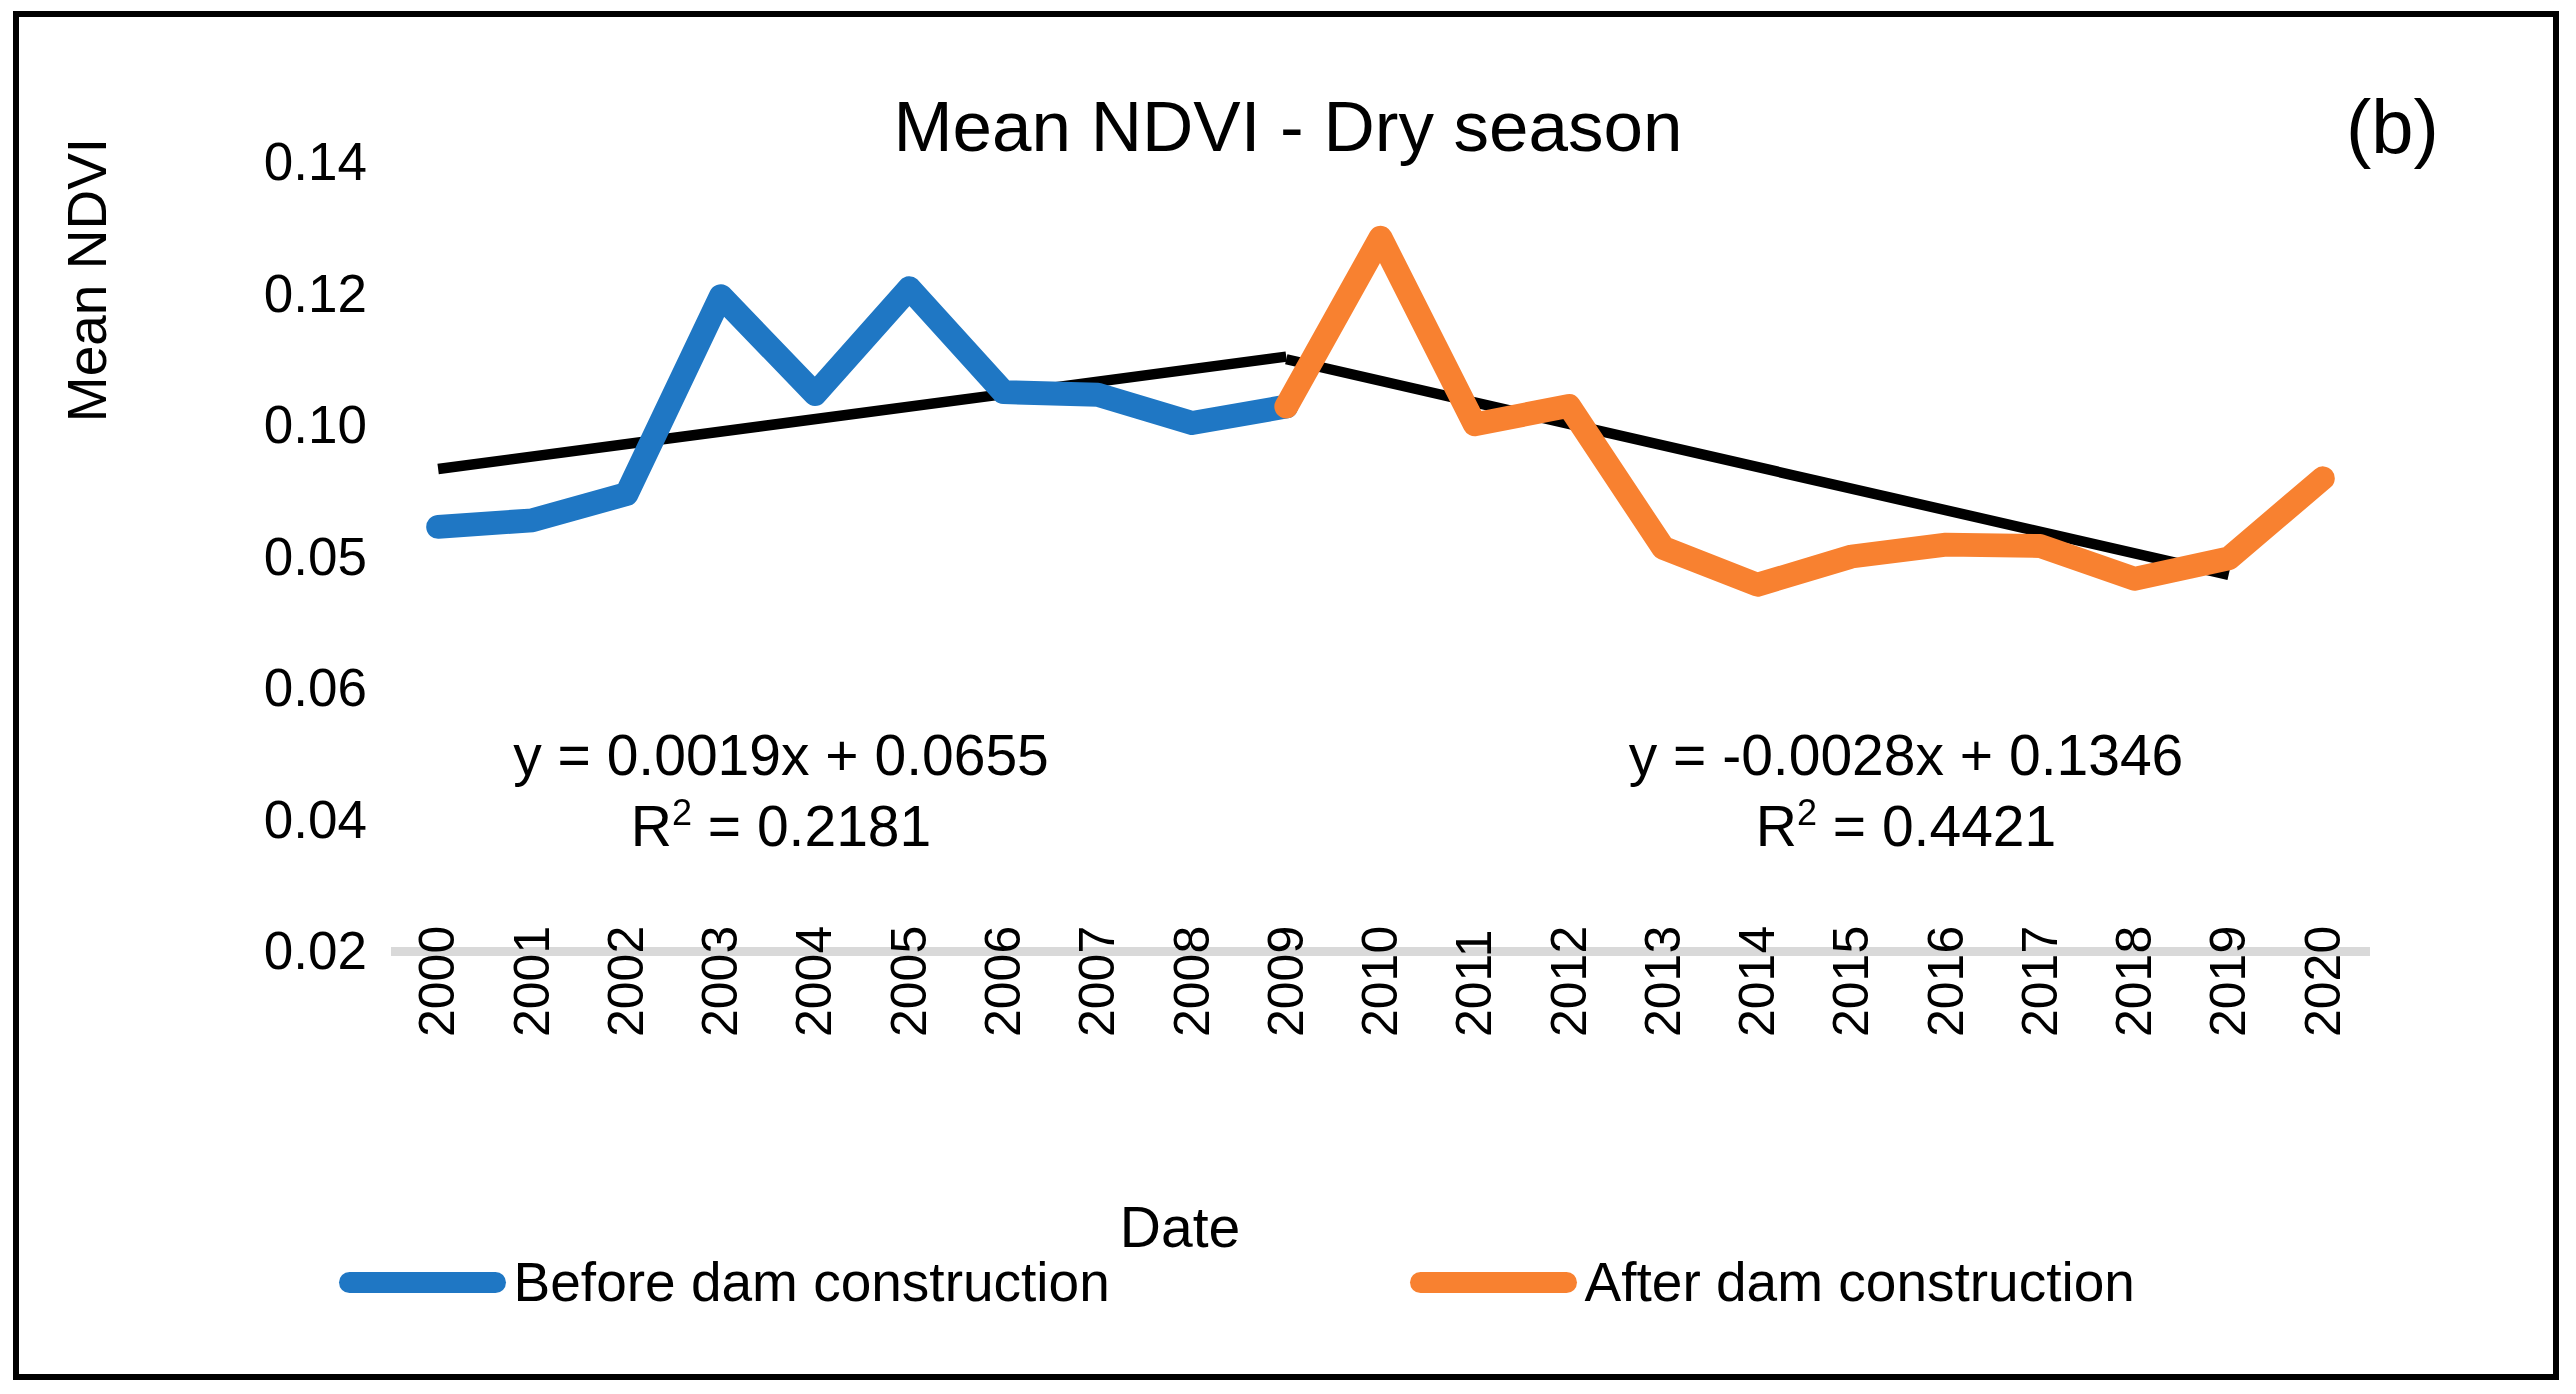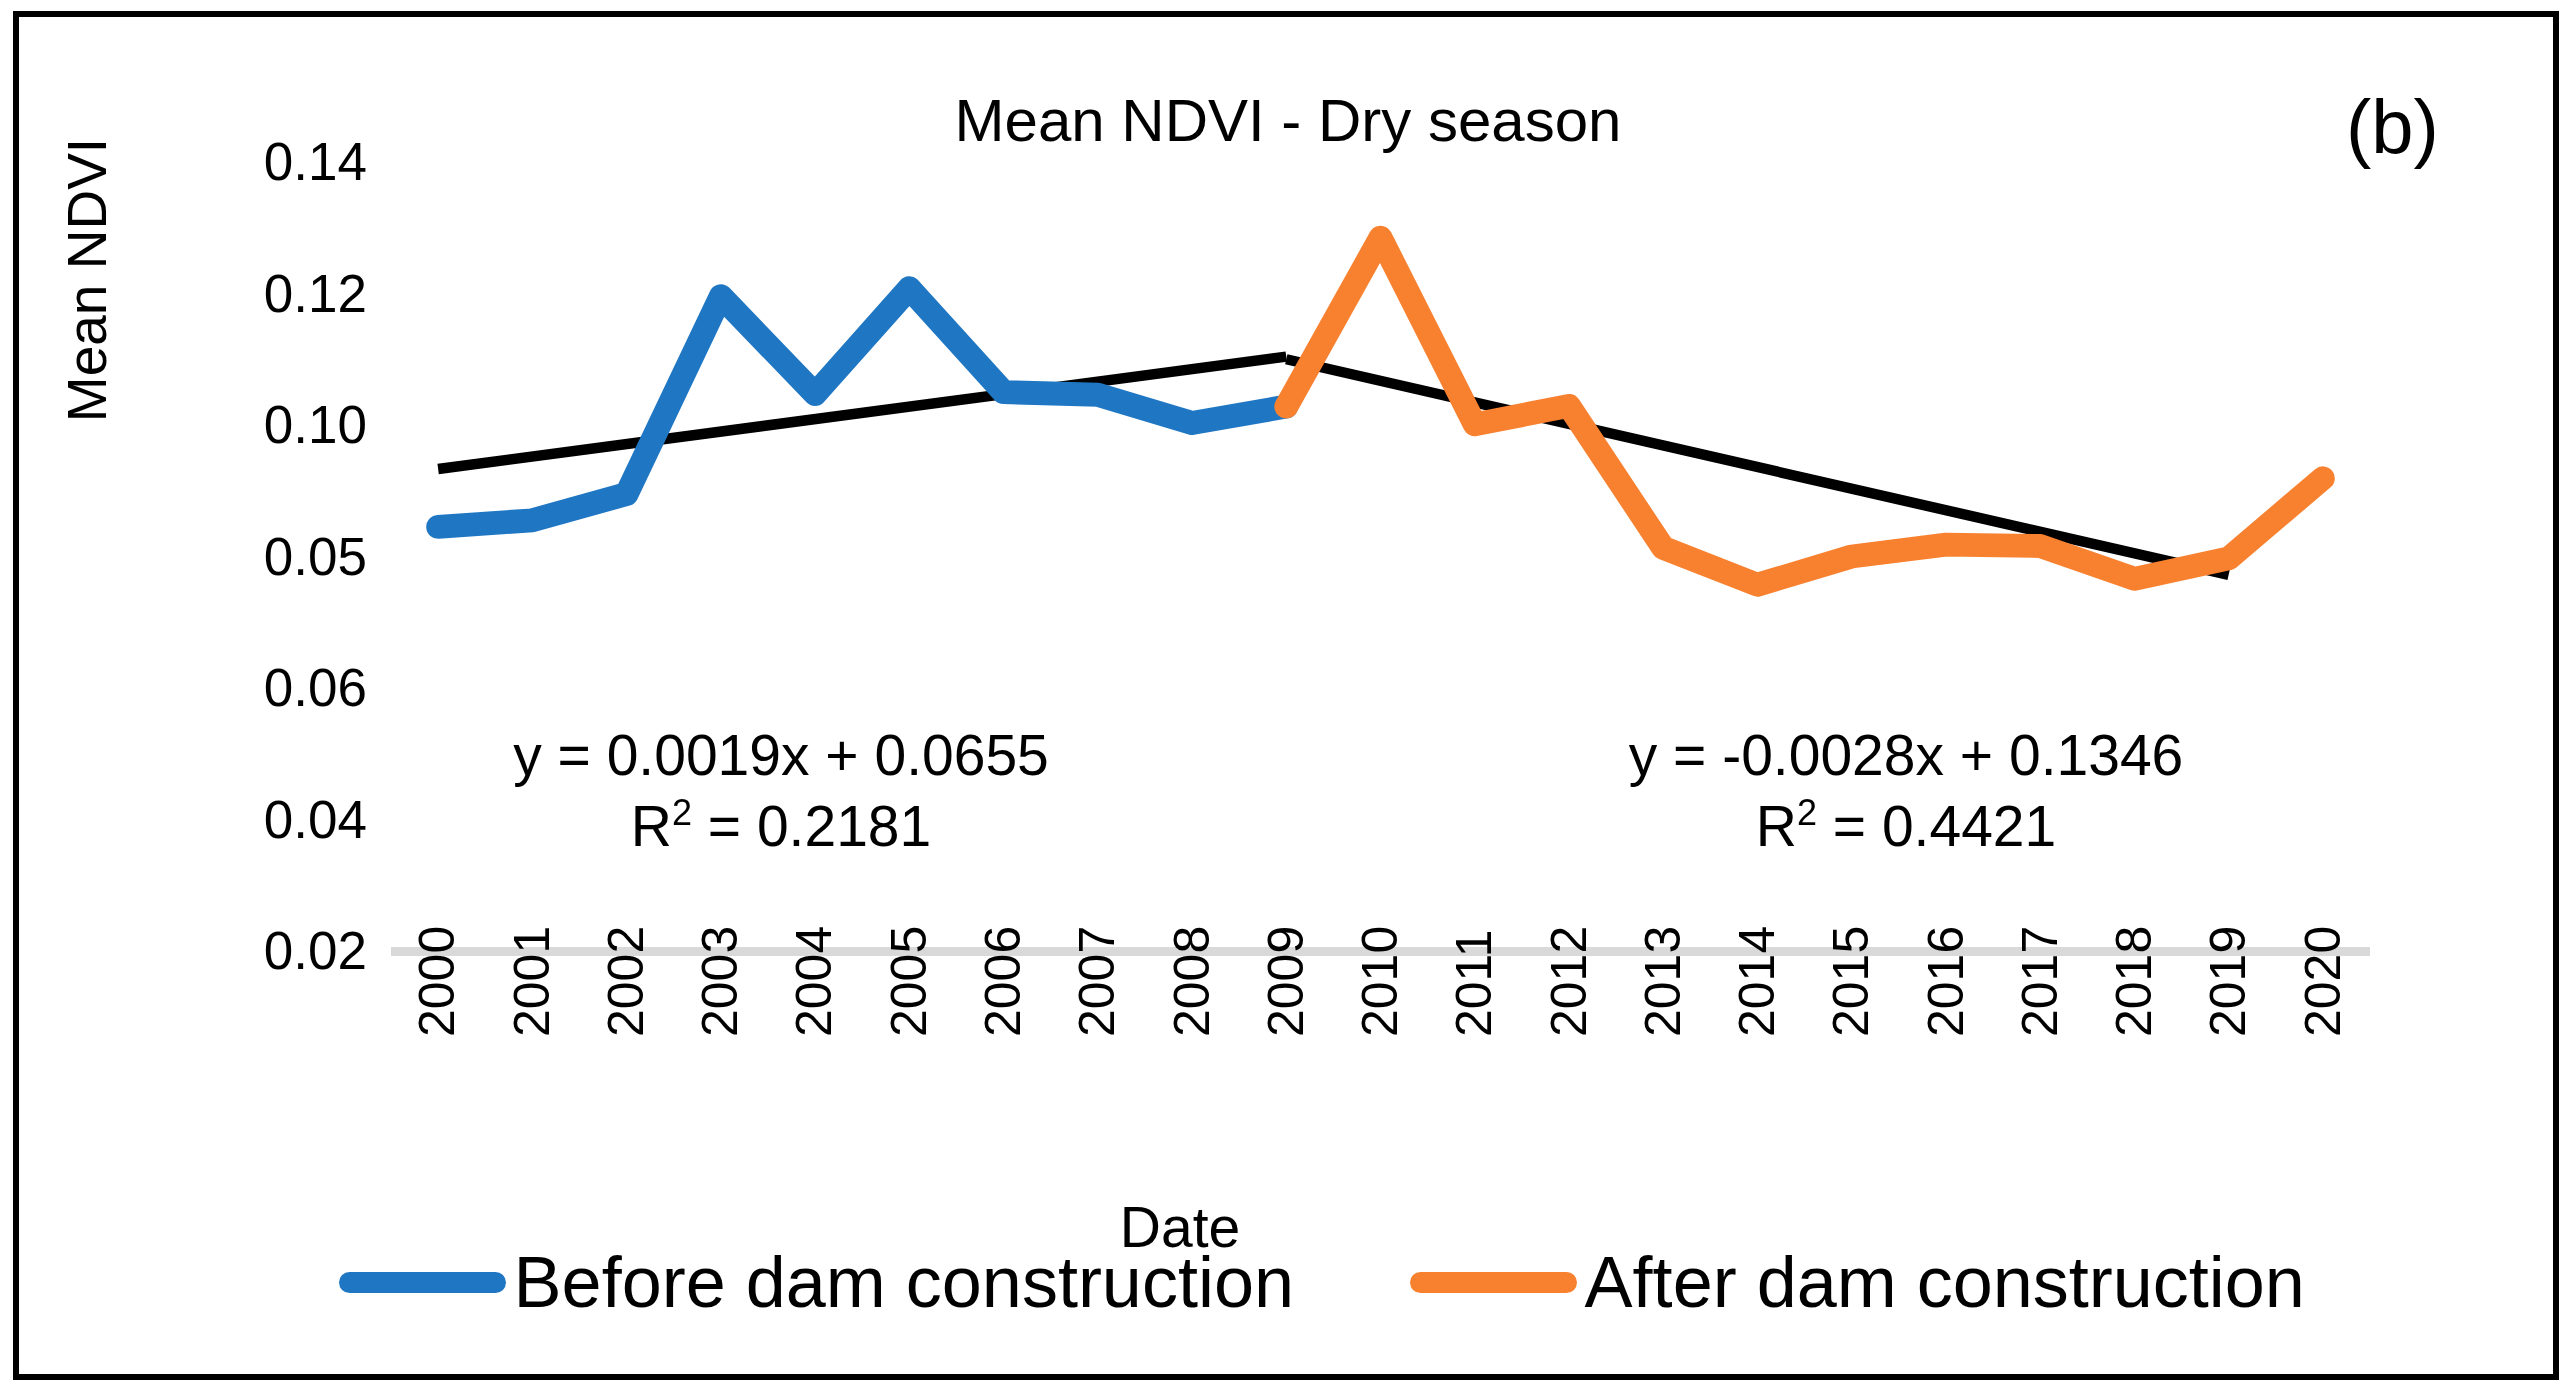--- a/index.html
+++ b/index.html
@@ -27,21 +27,21 @@
     box-sizing: border-box;
   }
 
   
   #chart-title {
     position: absolute;
     left: 0;
     top: 91px;
     width: 2576px;
     text-align: center;
-    font-size: 60px;
+    font-size: 71px;
     line-height: 1;
     color: #000000;
     white-space: nowrap;
   }
   #panel-label {
     position: absolute;
     left: 2346px;
     top: 89px;
     font-size: 76px;
     line-height: 1;
@@ -172,21 +172,21 @@
   #legend-before { left: 339px; }
   #legend-after  { left: 1410px; }
   .legend-swatch {
     width: 167px;
     height: 21px;
     border-radius: 10.5px;
     margin-right: 7.6px;
     flex: 0 0 auto;
   }
   .legend-label {
-    font-size: 72px;
+    font-size: 55px;
     line-height: 1;
     color: #000000;
     white-space: nowrap;
   }
 </style>
 </head>
 <body>
 
 <div id="root">
 

